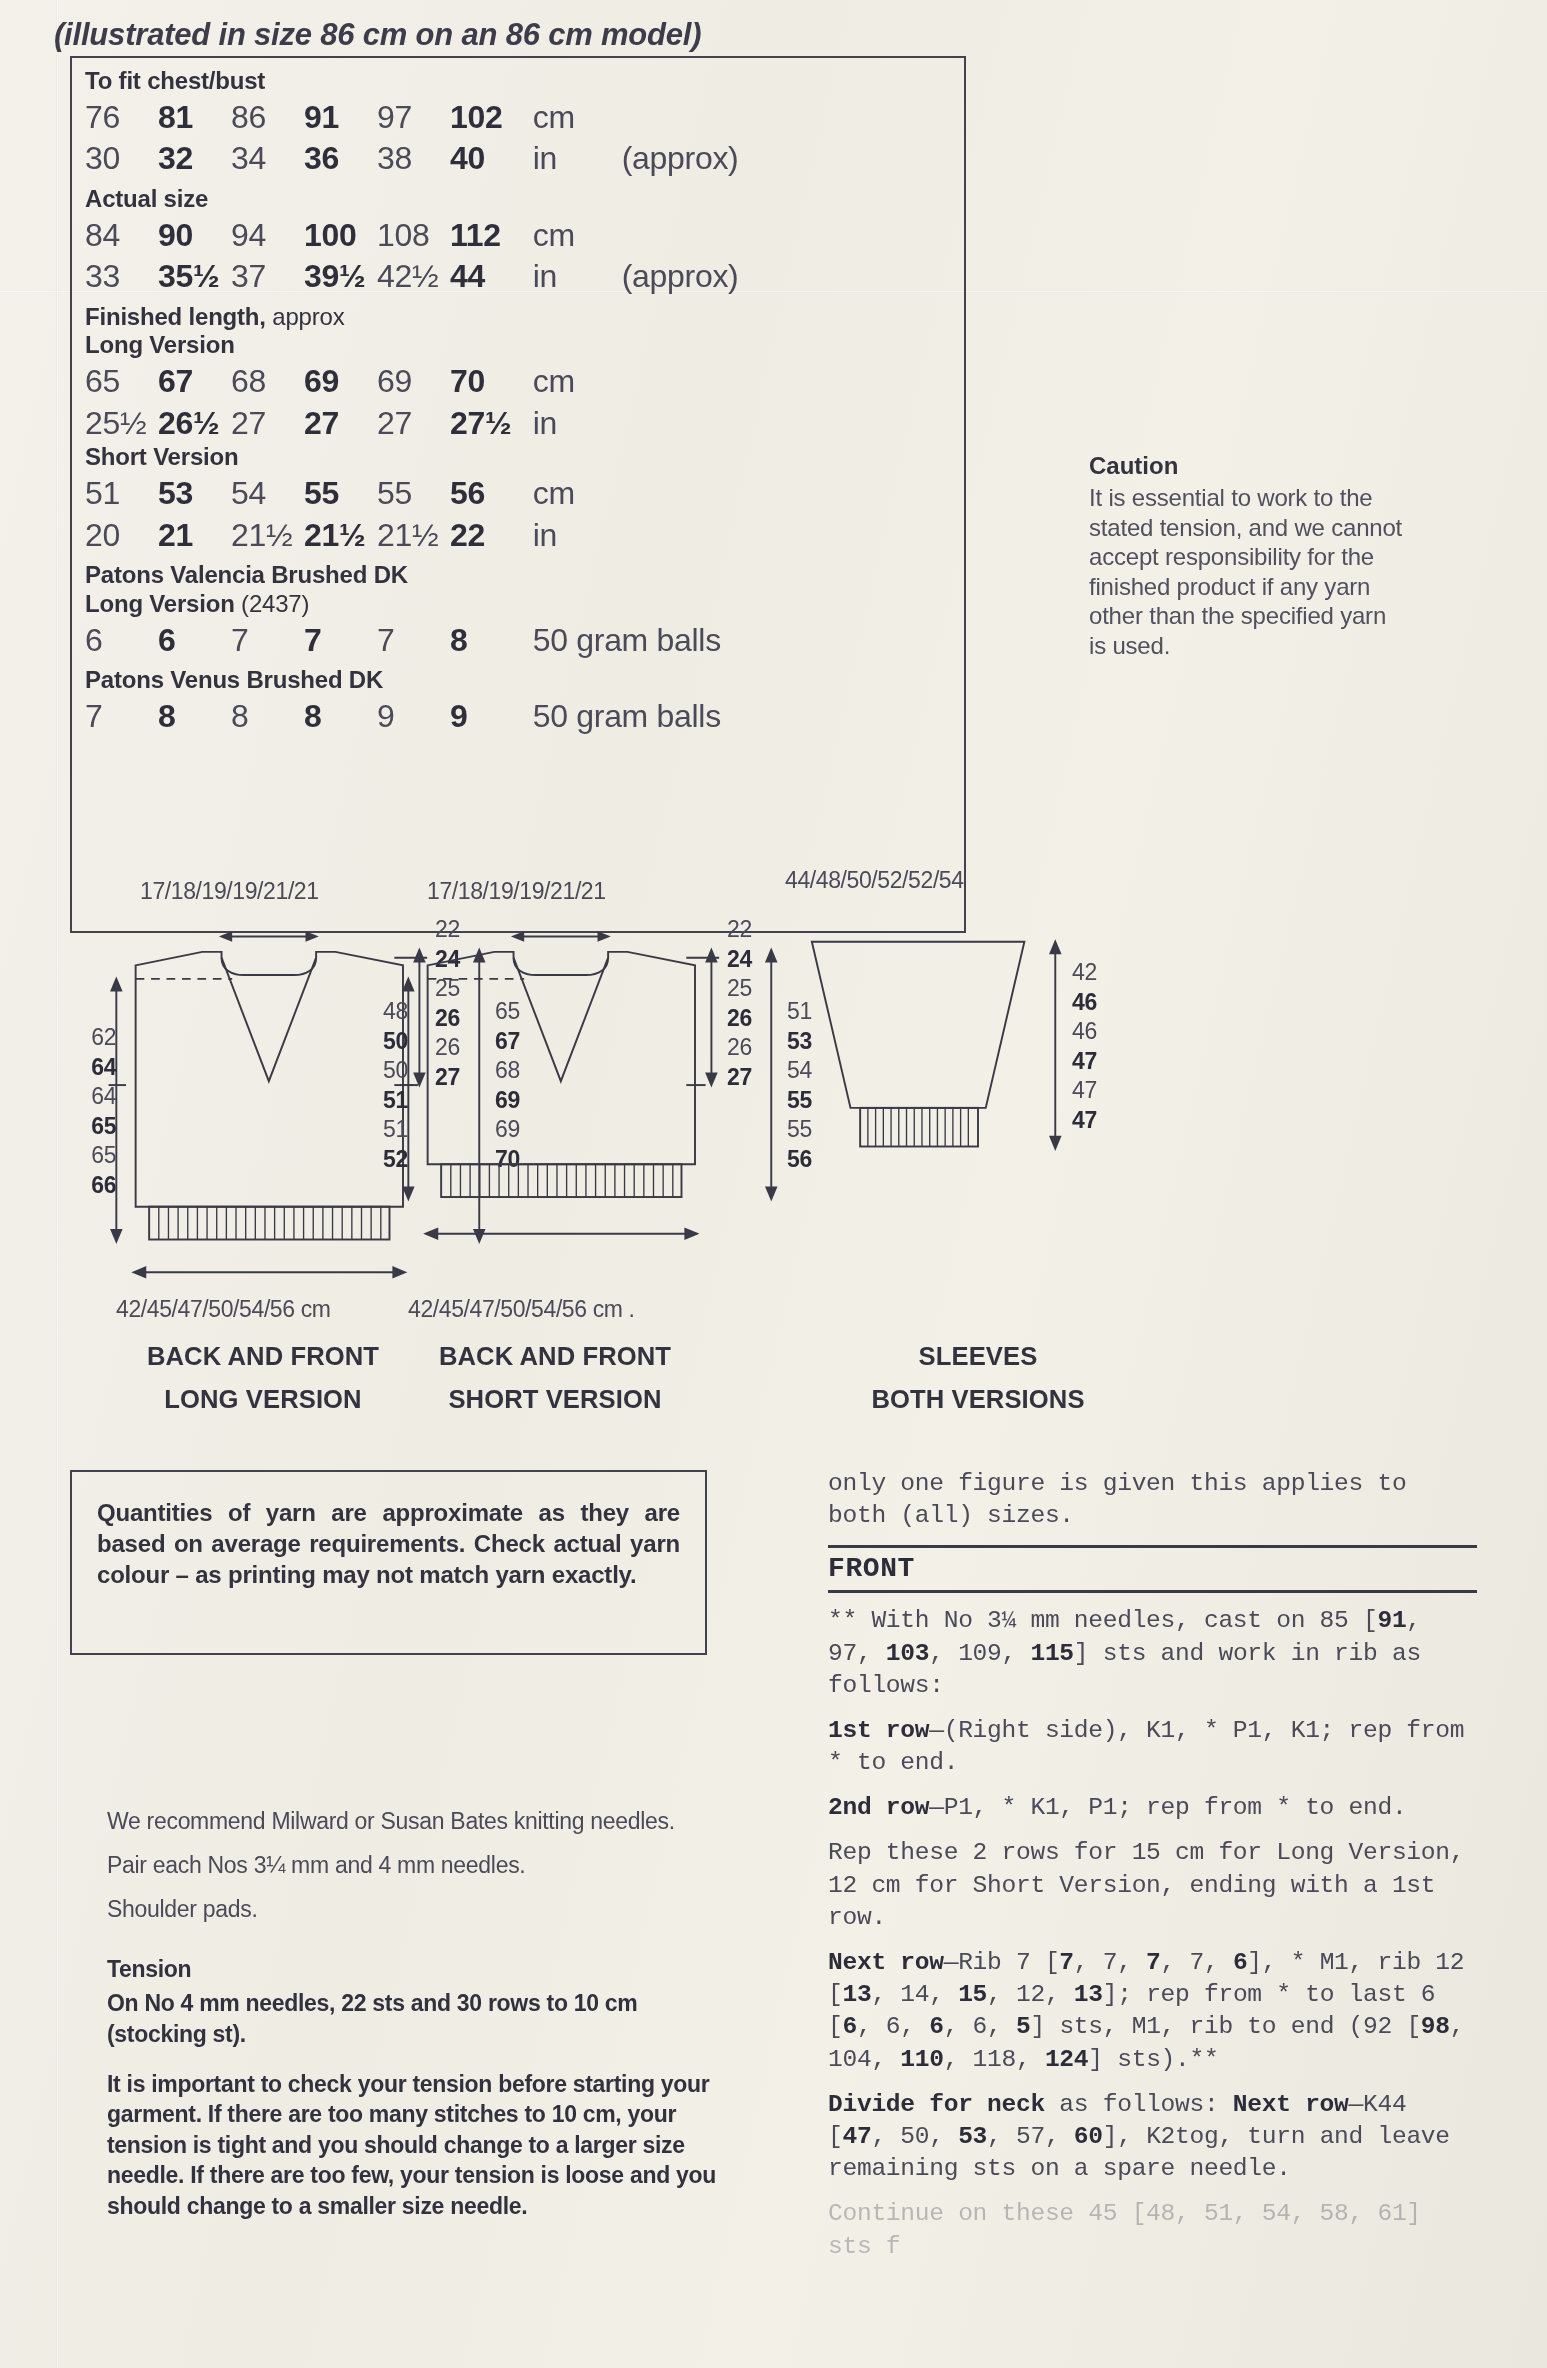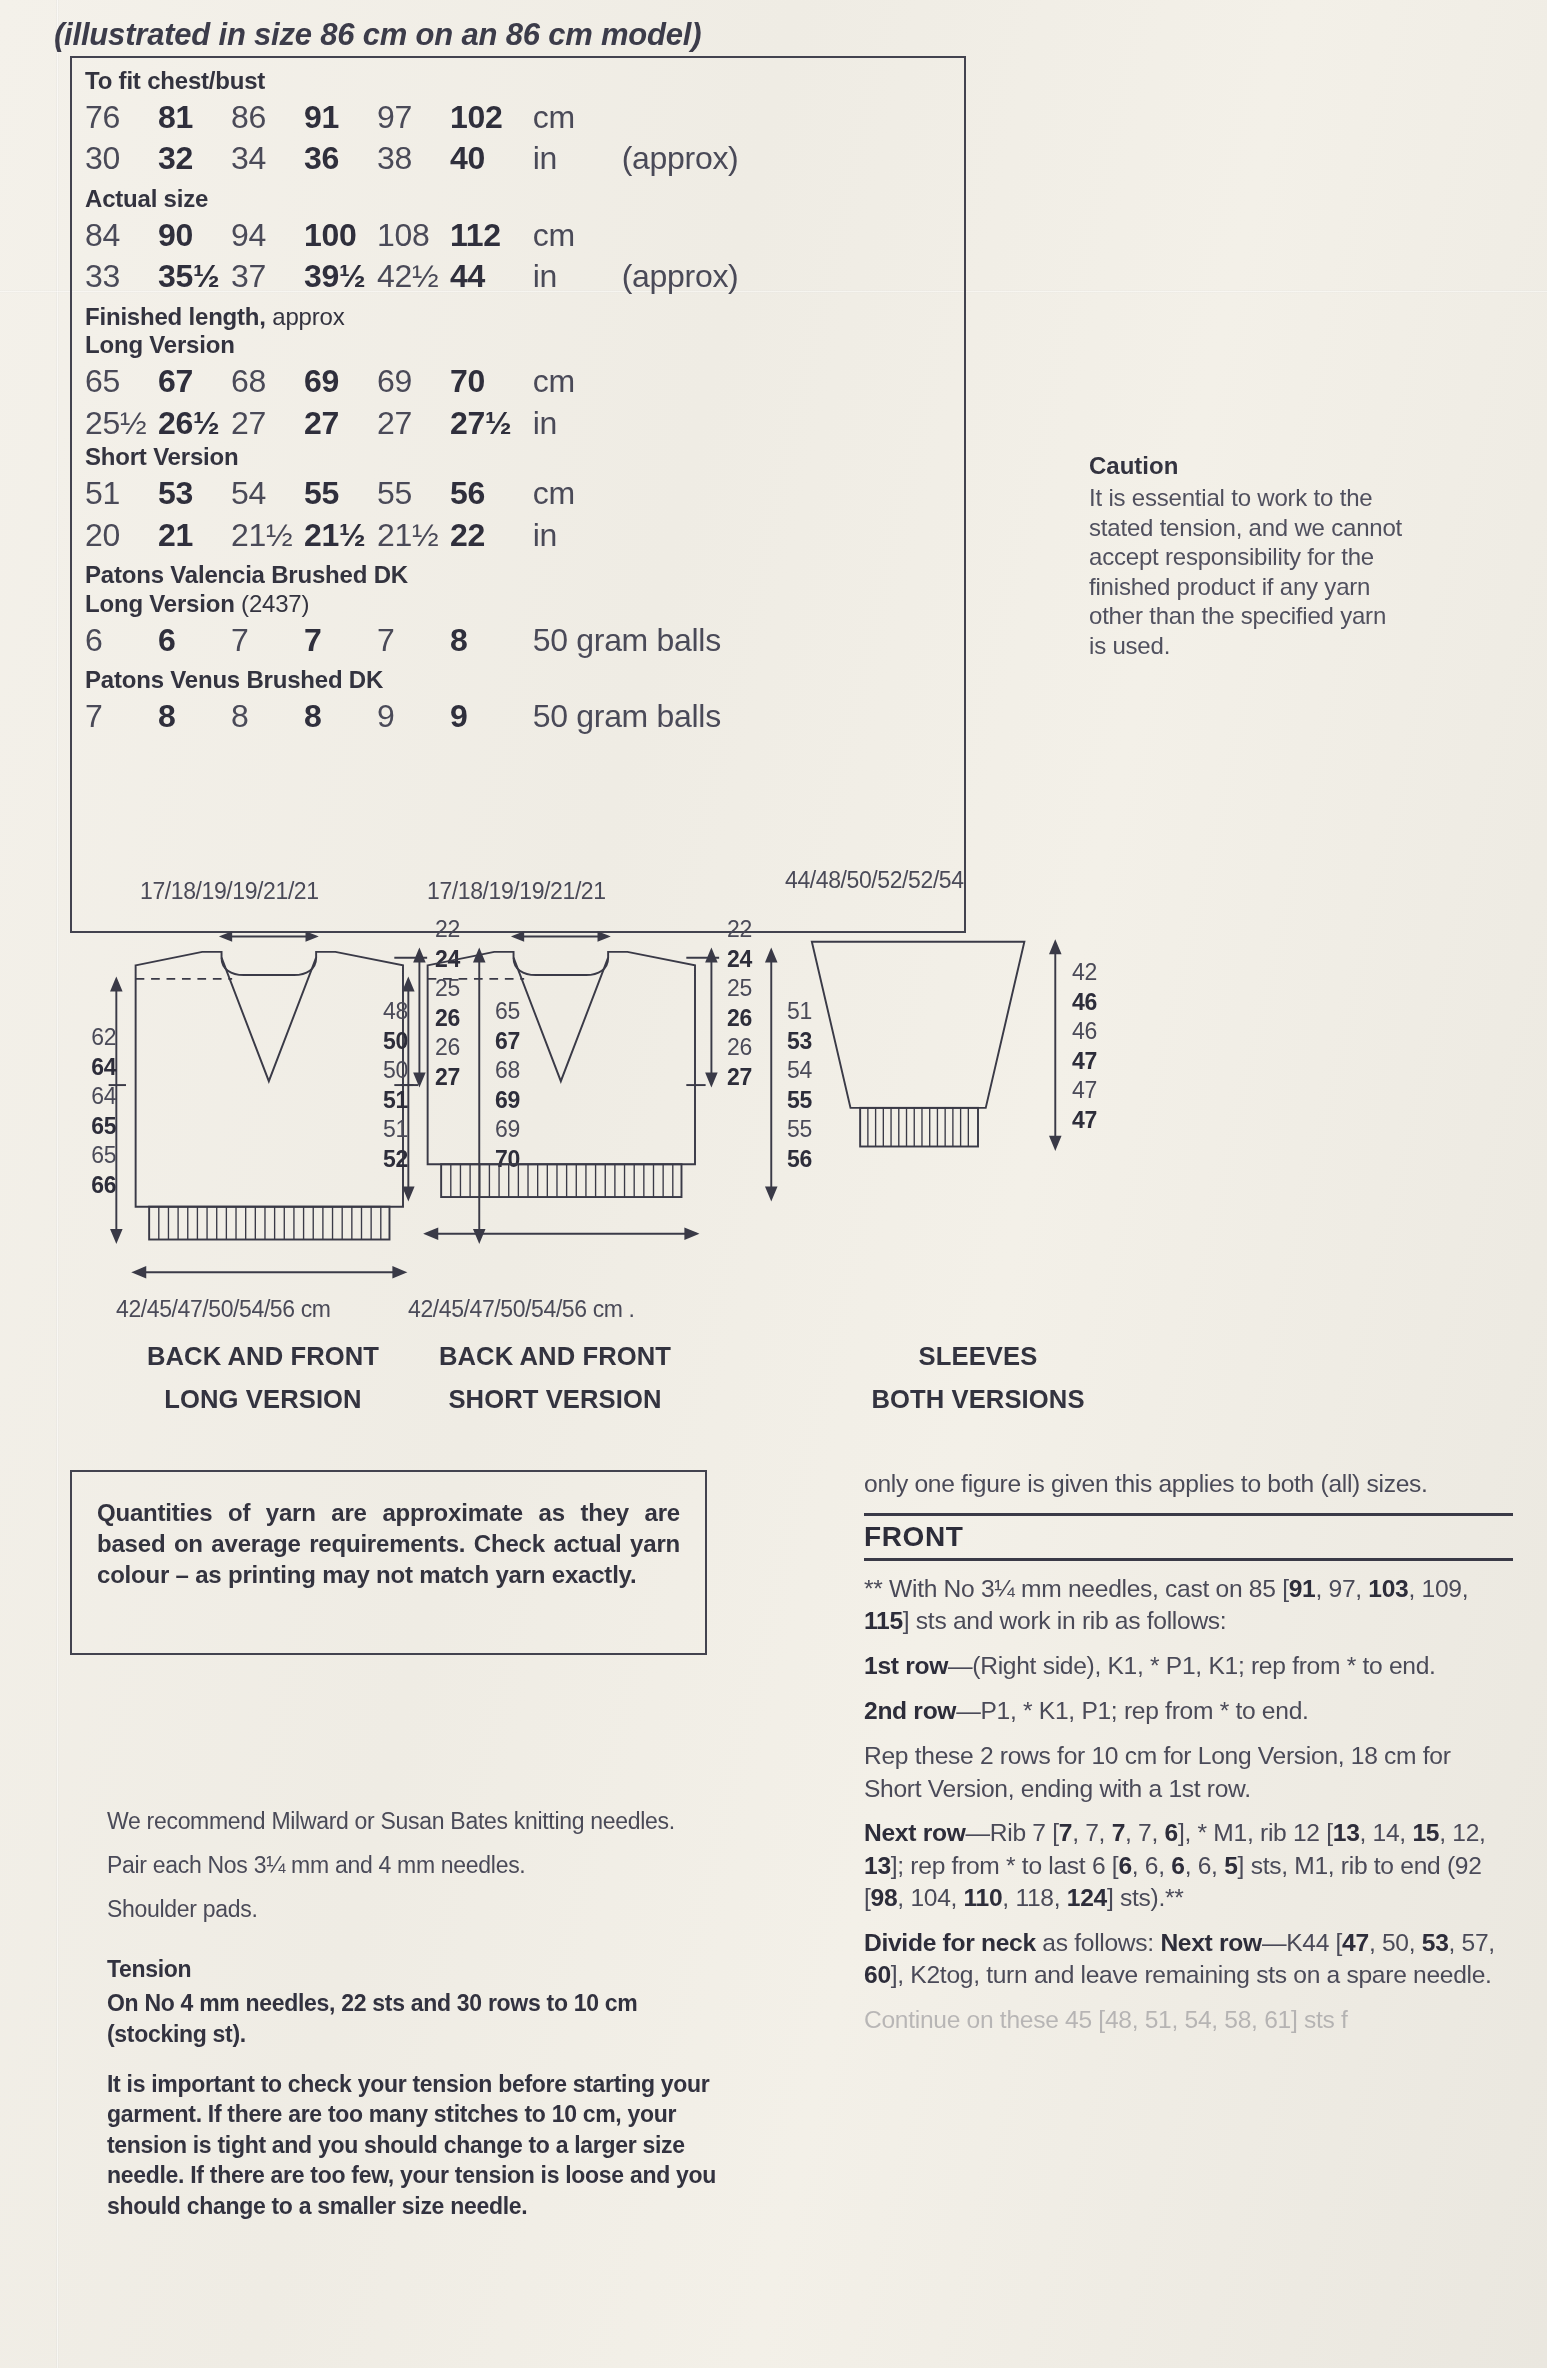--- a/index.html
+++ b/index.html
@@ -114,22 +114,22 @@
   
   .leftcol {
     position: absolute; left: 107px; top: 1806px; width: 618px;
     font-size: 23px; line-height: 1.33; color: #4a4a58; letter-spacing: -0.3px;
   }
   .leftcol p { margin: 0 0 3.9px 0; }
   .leftcol p.bold { font-weight: bold; color: #32323f; }
 
   
   .rightcol {
-    position: absolute; left: 864px; top: 1468px; width: 649px;
-    font-size: 24.6px; line-height: 1.315; color: #4a4a58; letter-spacing: -0.3px;
+    position: absolute; left: 828px; top: 1468px; width: 649px;
+    font-size: 24.6px; line-height: 1.315; color: #4a4a58; letter-spacing: -0.3px; font-family: Liberation Mono, monospace;
   }
   .rightcol p { margin: 0 0 12.6px 0; }
   .rightcol b { color: #2d2d3a; }
   .rule-top {
     border-top: 3.9px solid #3a3a47; margin: 9.7px 0 2.9px 0; height: 0;
   }
   .rule-bot {
     border-top: 3.9px solid #3a3a47; margin: 1.9px 0 12.6px 0; height: 0;
   }
   h3.front {
@@ -574,21 +574,21 @@
 
     <p>
       ** With No 3¼ mm needles, cast on 85 [<b>91</b>, 97, <b>103</b>, 109, <b>115</b>] sts and work in rib as follows:
     </p>
     <p>
       <b>1st row</b>—(Right side), K1, * P1, K1; rep from * to end.
     </p>
     <p>
       <b>2nd row</b>—P1, * K1, P1; rep from * to end.
     </p>
-    <p>Rep these 2 rows for 10 cm for Long Version, 18 cm for Short Version, ending with a 1st row.</p>
+    <p>Rep these 2 rows for 15 cm for Long Version, 12 cm for Short Version, ending with a 1st row.</p>
     <p>
       <b>Next row</b>—Rib 7 [<b>7</b>, 7, <b>7</b>, 7, <b>6</b>], * M1, rib 12 [<b>13</b>, 14, <b>15</b>, 12, <b>13</b>]; rep from * to last 6 [<b>6</b>, 6, <b>6</b>, 6, <b>5</b>] sts, M1, rib to end (92 [<b>98</b>, 104, <b>110</b>, 118, <b>124</b>] sts).**
     </p>
     <p>
       <b>Divide for neck</b> as follows: <b>Next row</b>—K44 [<b>47</b>, 50, <b>53</b>, 57, <b>60</b>], K2tog, turn and leave remaining sts on a spare needle.
     </p>
     <p style="opacity:0.34;">Continue on these 45 [48, 51, 54, 58, 61] sts f</p>
   </div>
 
 </div>

